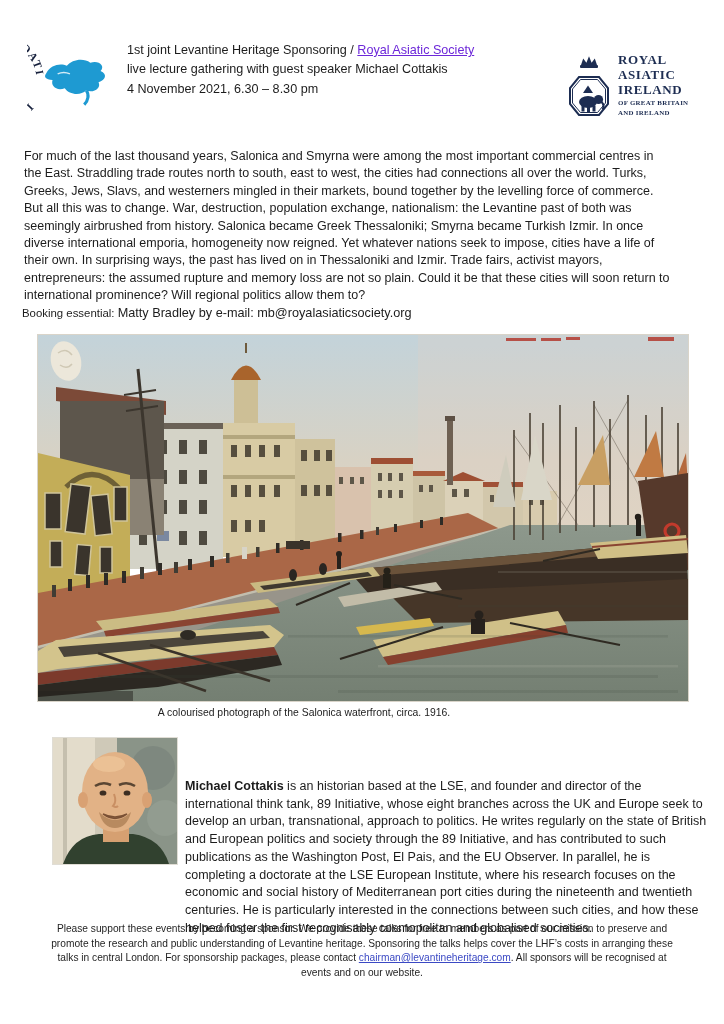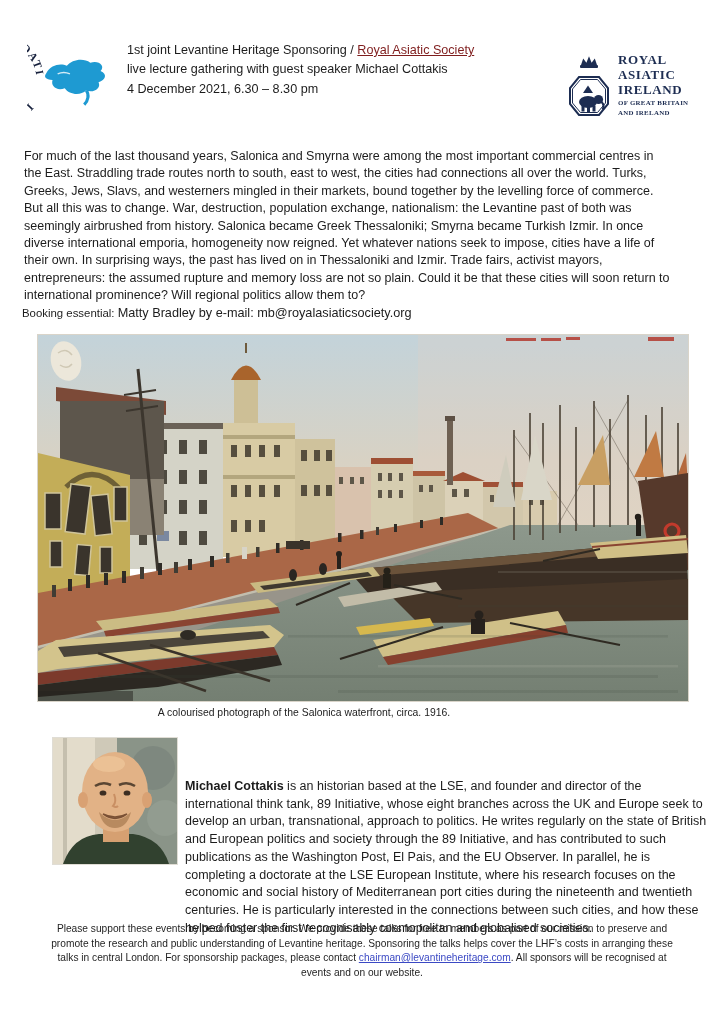--- a/index.html
+++ b/index.html
@@ -3,21 +3,21 @@
 <meta charset="utf-8">
 <style>
   html,body { margin:0; padding:0; background:#ffffff; }
   .page {
     position:relative; width:724px; height:1024px; background:#ffffff;
     font-family:"Liberation Sans", sans-serif; color:#1c1c1c; overflow:hidden;
   }
   
   .lhf-logo { position:absolute; left:27px; top:29px; width:94px; height:94px; }
   .header-text { position:absolute; left:127px; top:41px; font-size:12.6px; line-height:19.4px; }
-  .header-text a { color:#7f1d1d; text-decoration:underline; }
+  .header-text a { color:#6d28d9; text-decoration:underline; }
   .ras-logo { position:absolute; left:566px; top:52px; display:flex; align-items:flex-start; gap:6px; }
   .ras-name { font-family:"Liberation Serif", serif; color:#1d2d52; font-size:13px; line-height:15px; letter-spacing:0.6px; font-weight:600; }
   .ras-sub  { font-family:"Liberation Serif", serif; color:#1d2d52; font-size:6.9px; line-height:8.2px; letter-spacing:0.3px; font-weight:700; margin-top:2px; }
   
   .event-title { position:absolute; left:40px; top:130px; width:650px; font-size:12.5px; font-weight:bold; }
   .event-desc  { position:absolute; left:24px; top:148px; width:650px; font-size:12.5px; line-height:17.4px; }
   .booking { position:absolute; left:0; top:303px; width:724px; text-align:left;padding-left:22px; }
   .booking .b-label { font-size:11.4px; }
   .booking .b-main  { font-size:12.7px; }
   
@@ -52,21 +52,21 @@
       <path d="M 30 44 q 6 -3 12 0" stroke="#ffffff" stroke-width="1.4" fill="none" opacity="0.8"></path>
       <text class="ring-text"><textPath href="#lhfCircle" startOffset="12%">LEVANTINE</textPath></text>
       <text class="ring-text"><textPath href="#lhfCircle" startOffset="32%">HERITAGE</textPath></text>
       <text class="ring-text"><textPath href="#lhfCircle" startOffset="71%">FOUNDATION</textPath></text>
     </svg>
   </div>
 
   <div class="header-text">
     <div><span>1st joint Levantine Heritage Sponsoring / </span><a href="#">Royal Asiatic Society</a></div>
     <div>live lecture gathering with guest speaker Michael Cottakis</div>
-    <div>4 December 2021, 6.30 – 8.30 pm</div>
+    <div>4 November 2021, 6.30 – 8.30 pm</div>
   </div>
 
   <div class="ras-logo">
     <svg width="46" height="72" viewBox="0 0 46 72">
       <g fill="#1d2d52">
         <path d="M15 13 l2.2 -6.5 3.2 4.2 2.6 -6.5 2.6 6.5 3.2 -4.2 2.2 6.5 z"></path>
         <rect x="14" y="13" width="18" height="3" rx="1"></rect>
       </g>
       <polygon points="13,25 33,25 42,36 42,52 33,63 13,63 4,52 4,36" fill="none" stroke="#1d2d52" stroke-width="2"></polygon>
       <polygon points="14.5,27.5 31.5,27.5 39.5,37 39.5,51 31.5,60.5 14.5,60.5 6.5,51 6.5,37" fill="none" stroke="#1d2d52" stroke-width="1"></polygon>

